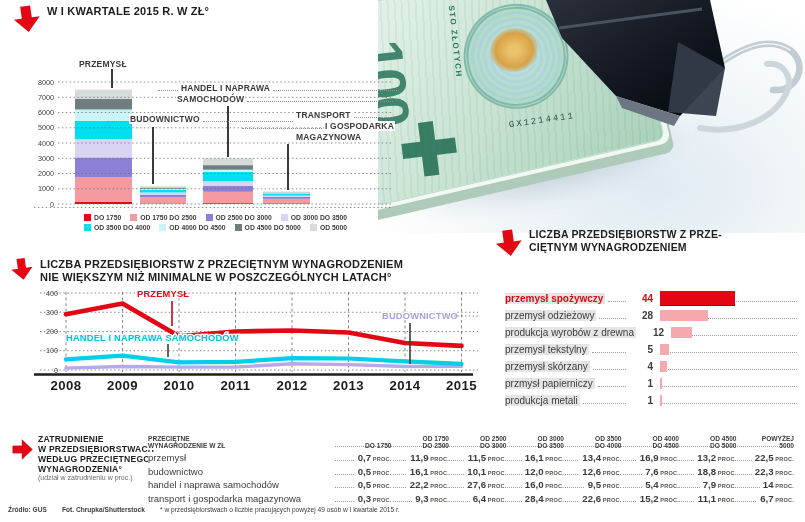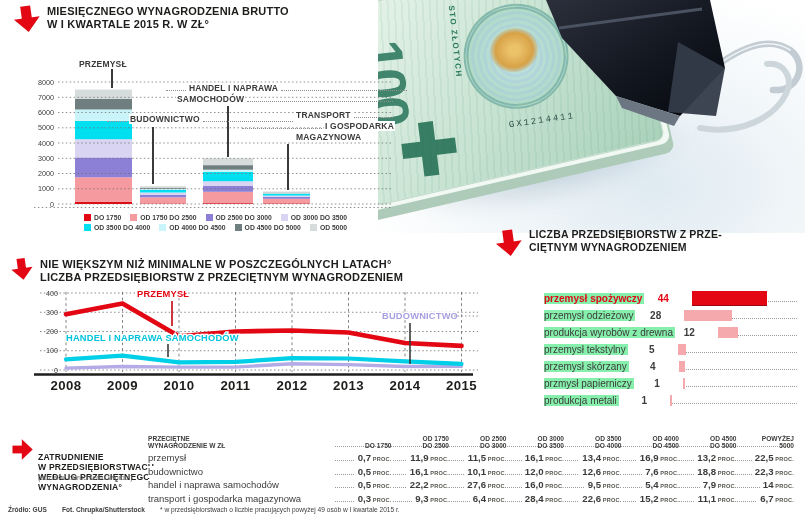--- a/index.html
+++ b/index.html
@@ -11,54 +11,54 @@
   .arr::after{content:'';position:absolute;left:0;top:12px;width:0;height:0;
               border-left:13px solid transparent;border-right:13px solid transparent;border-top:14px solid #e30613;}
   .tilt{transform:rotate(-8deg);}
   .sm{transform:rotate(-8deg) scale(.82);transform-origin:top left;}
   .right{transform:rotate(-90deg) scale(.78);transform-origin:center;}
   
   .title{position:absolute;font-weight:bold;text-transform:uppercase;letter-spacing:.2px;color:#1d1d1b;}
   #t1{left:47px;top:5px;font-size:11px;line-height:13px;}
   #t2{left:40px;top:258px;font-size:11px;line-height:13px;}
   #t3{left:529px;top:228px;font-size:10.5px;line-height:12.5px;}
-  #t4{left:38px;top:452px;font-size:8.6px;line-height:10px;}
+  #t4{left:38px;top:434px;font-size:8.6px;line-height:10px;}
   #t4sub{position:absolute;left:38px;top:474px;font-size:7px;color:#6a6a68;}
   
   #barchart{position:absolute;left:30px;top:70px;}
   #linechart{position:absolute;left:30px;top:286px;}
   
   .cl{position:absolute;display:flex;align-items:baseline;font-weight:bold;font-size:8.5px;
       color:#3a3a39;letter-spacing:.2px;white-space:nowrap;}
   .cl span{background:#fff;padding:0 1px;}
   .dots{flex:1;border-bottom:1.4px dotted #8f8f8f;margin:0 2px 2px;}
   .dotw{width:20px;flex:none;border-bottom:1.4px dotted #8f8f8f;margin:0 2px 2px;}
   .vline{position:absolute;width:2px;background:#3a3a39;}
   #cl-przemysl{left:78px;top:59px;}
   #pt-przemysl{left:111px;top:69px;height:19px;}
-  #cl-handel1{left:164px;top:83px;width:245px;}
+  #cl-handel1{left:156px;top:83px;width:245px;}
   #cl-handel2{left:176px;top:94px;width:219px;}
   #pt-handel{left:227px;top:106px;height:51px;}
   #cl-budow{left:105px;top:114px;width:190px;}
   #pt-budow{left:152px;top:127px;height:57px;}
   #cl-trans1{left:295px;top:110px;width:100px;}
   #cl-trans2{left:240px;top:121px;width:155px;}
   #cl-trans3{left:295px;top:132px;align-items:center;}
   #pt-trans{left:287px;top:144px;height:46px;}
   
   #legend{position:absolute;left:84px;top:214px;width:322px;font-size:6.8px;font-weight:bold;color:#3c3c3b;}
   .lg-row{display:flex;gap:9px;margin-bottom:3px;align-items:center;}
   .lg-item{display:flex;align-items:center;white-space:nowrap;}
   .lg-chip{width:7px;height:7px;margin-right:3px;display:inline-block;}
   
   #rightbars{position:absolute;left:505px;top:290px;width:292px;}
   .rb-row{display:flex;align-items:center;height:17px;font-size:10px;color:#3c3c3b;}
-  .rb-label{white-space:nowrap;background:#86efac;padding-right:2px;position:relative;z-index:1;margin-left:39px;}
+  .rb-label{white-space:nowrap;background:#e5e5e5;padding-right:2px;position:relative;z-index:1;}
   .rb-dots{flex:1;border-bottom:1.4px dotted #9a9a9a;margin:0 3px;height:1px;align-self:flex-end;margin-bottom:5px;}
-  .rb-val{width:24px;text-align:right;font-weight:bold;margin-right:23px;}
+  .rb-val{width:24px;text-align:right;font-weight:bold;margin-right:7px;}
   .rb-zone{width:137px;position:relative;height:15px;}
   .rb-base{position:absolute;left:0;right:0;bottom:4px;border-bottom:1.4px dotted #9a9a9a;}
   .rb-bar{position:absolute;left:0;top:2px;height:11px;}
   .rb-hl .rb-label,.rb-hl .rb-val{color:#e30613;font-weight:bold;}
   .rb-hl .rb-bar{top:0;height:14px;box-shadow:0 1px 0 #9c0410;}
   
   #emp-table{position:absolute;left:148px;top:429px;width:646px;font-size:9.5px;color:#3c3c3b;}
   .t-head,.t-row{display:flex;position:relative;align-items:flex-end;}
   .t-head{height:21px;}
   .t-row{height:13.8px;}
@@ -146,21 +146,20 @@
       <path d="M310,92 C345,55 385,32 412,50" fill="none" stroke="#eef3f5" stroke-width="1.6" stroke-linecap="round"></path>
       <polygon points="168,0 332,0 347,68 302,116 238,96 184,38" fill="url(#gclip)"></polygon>
       <polygon points="300,42 347,68 338,116 290,112" fill="#343b49" opacity="0.95"></polygon>
       <path d="M181,28 L324,9" stroke="#4a5262" stroke-width="3"></path>
       <polygon points="238,96 302,116 296,126 244,108" fill="#6c7682"></polygon>
     </svg>
   </div>
 
   <span class="arr tilt" id="a1" style="left:14px;top:6px;"></span>
   <div class="title" id="t1">
-    <div>miesięcznego wynagrodzenia brutto</div>
     <div>w I kwartale 2015 r. w zł°</div>
   </div>
 
   <svg id="barchart" width="370" height="150" viewBox="0 0 370 150">
       <rect x="45" y="131.7" width="57" height="2.3" fill="#e30613"></rect>
       <rect x="45" y="107.3" width="57" height="24.4" fill="#f59ba0"></rect>
       <rect x="45" y="87.5" width="57" height="19.8" fill="#8c7fd6"></rect>
       <rect x="45" y="69.2" width="57" height="18.3" fill="#d9d4f2"></rect>
       <rect x="45" y="50.9" width="57" height="18.3" fill="#00dff0"></rect>
       <rect x="45" y="39.5" width="57" height="11.4" fill="#c9f5fa"></rect>
@@ -278,22 +277,22 @@
         </span>
         <span class="lg-item">
           <span class="lg-chip" style="background: rgb(214, 219, 219);"></span>
           <span>OD 5000</span>
         </span>
       </div>
     </div>
 
   <span class="arr sm" id="a2" style="left:10px;top:260px;"></span>
   <div class="title" id="t2">
+    <div>Liczba przedsiębiorstw z przeciętnym wynagrodzeniem</div>
     <div>nie większym niż minimalne w poszczególnych latach°</div>
-    <div>Liczba przedsiębiorstw z przeciętnym wynagrodzeniem</div>
   </div>
   <svg id="linechart" width="455" height="118" viewBox="0 0 455 118">
       <line x1="10" y1="84" x2="448" y2="84" stroke="#6e6e6e" stroke-width="1" stroke-dasharray="1.5,2.4" opacity="0.8"></line>
       <text x="28" y="86.5" text-anchor="end" font-size="7.2" fill="#3c3c3b">0</text>
       <line x1="10" y1="64.75" x2="448" y2="64.75" stroke="#6e6e6e" stroke-width="1" stroke-dasharray="1.5,2.4" opacity="0.8"></line>
       <text x="28" y="67.25" text-anchor="end" font-size="7.2" fill="#3c3c3b">100</text>
       <line x1="10" y1="45.5" x2="448" y2="45.5" stroke="#6e6e6e" stroke-width="1" stroke-dasharray="1.5,2.4" opacity="0.8"></line>
       <text x="28" y="48" text-anchor="end" font-size="7.2" fill="#3c3c3b">200</text>
       <line x1="10" y1="26.25" x2="448" y2="26.25" stroke="#6e6e6e" stroke-width="1" stroke-dasharray="1.5,2.4" opacity="0.8"></line>
       <text x="28" y="28.75" text-anchor="end" font-size="7.2" fill="#3c3c3b">300</text>

